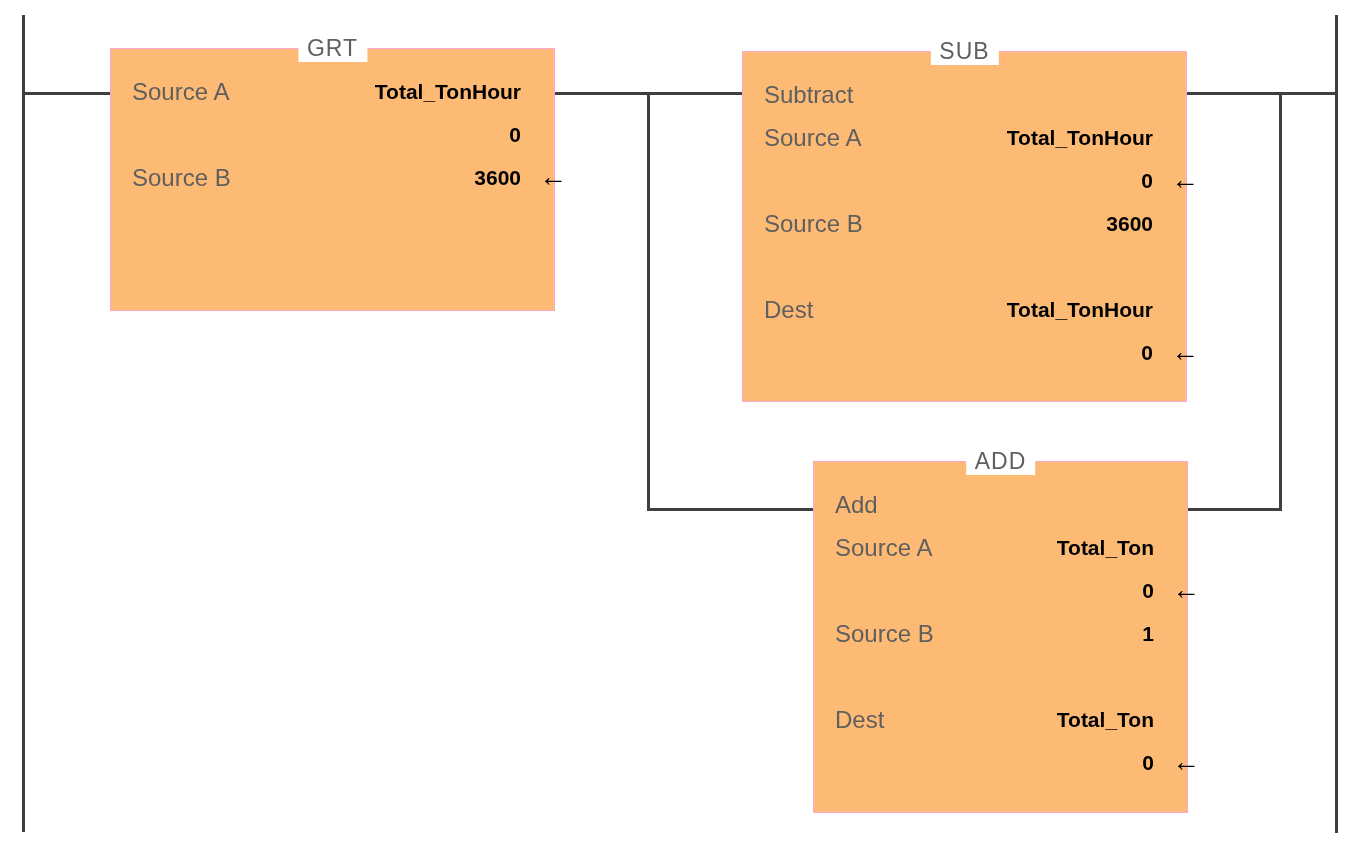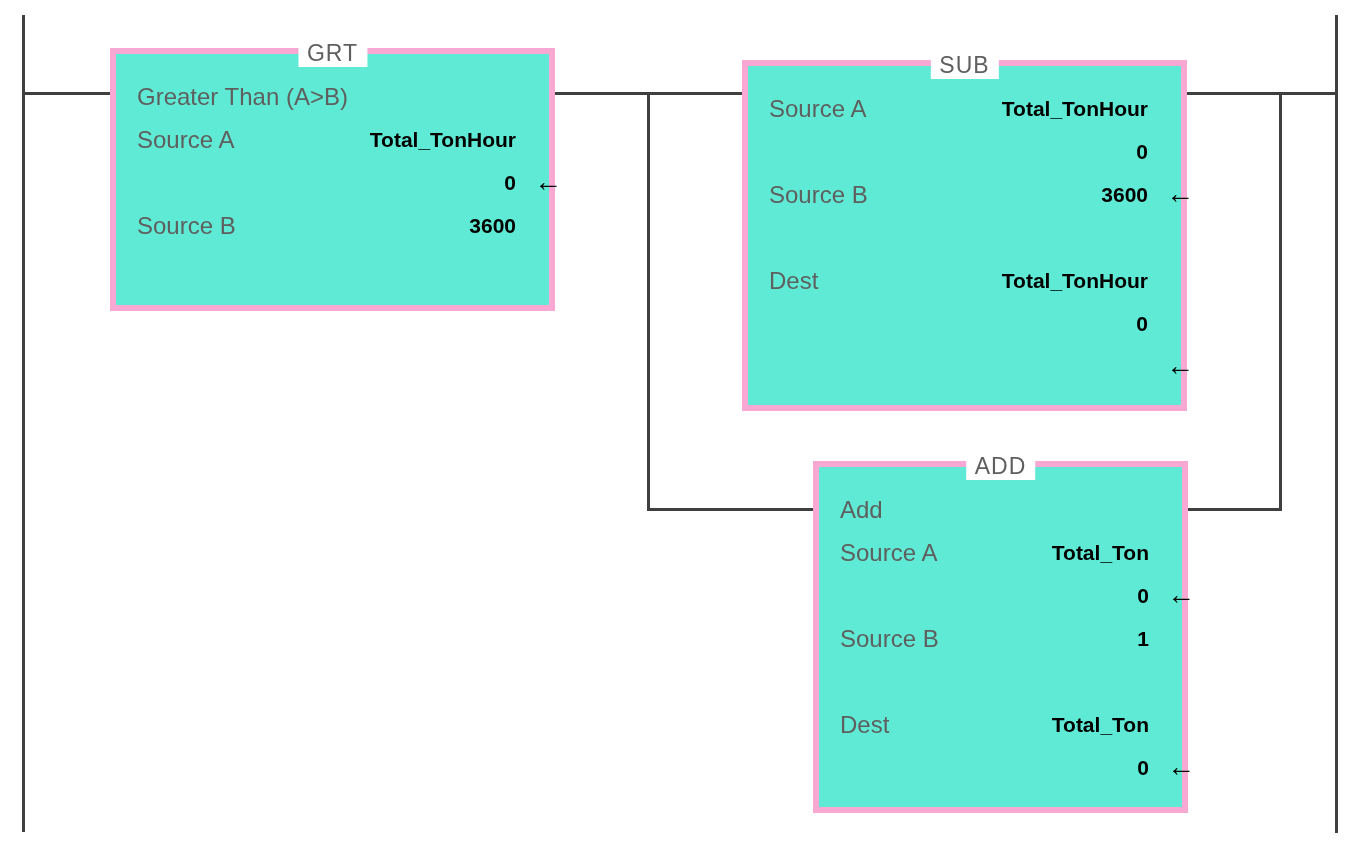--- a/index.html
+++ b/index.html
@@ -2,24 +2,24 @@
 <html><head>
 <meta charset="utf-8">
 <style>
   html,body{margin:0;padding:0;background:#ffffff;}
   #stage{
     position:relative;width:1355px;height:846px;background:#ffffff;overflow:hidden;
     font-family:"Liberation Sans","DejaVu Sans",sans-serif;
   }
   .wire{position:absolute;background:#3f3f3f;}
   .block{
-    position:absolute;border:6px solid #f9a8d4;background:#5eead4;box-sizing:border-box;
+    position:absolute;border:1px solid #f9a8d4;background:#fdba74;box-sizing:border-box;
   }
   #grt-block{left:110px;top:48px;width:445px;height:263px;}
-  #sub-block{left:742px;top:60px;width:445px;height:351px;}
+  #sub-block{left:742px;top:51px;width:445px;height:351px;}
   #add-block{left:813px;top:461px;width:375px;height:352px;}
   .block-title{
     position:absolute;left:50%;top:-14px;transform:translateX(-50%);
     background:#ffffff;padding:0 9px;color:#5f5f5f;font-size:23px;line-height:27px;
     letter-spacing:1px;white-space:nowrap;
   }
   .rows{position:absolute;left:21px;right:33px;top:21px;}
   .row{height:43px;line-height:43px;display:flex;white-space:nowrap;}
   .row .lbl{color:#5f5f5f;font-size:24px;}
   .row .val{margin-left:auto;color:#000000;font-weight:bold;font-size:21px;}
@@ -57,40 +57,40 @@
 
   <div class="wire" id="branch-left-vert"></div>
   <div class="wire" id="branch-right-vert"></div>
   <div class="wire" id="branch-seg-1"></div>
   <div class="wire" id="branch-seg-2"></div>
 
   <div class="block" id="grt-block">
     <span class="block-title">GRT</span>
     <div class="rows">
       <div class="row">
-        <span class="lbl">Greater Than (A&gt;B)</span>
-      </div>
-      <div class="row">
         <span class="lbl">Source A</span>
         <span class="val">Total_TonHour</span>
       </div>
       <div class="row">
         <span class="val">0</span>
       </div>
       <div class="row">
         <span class="lbl">Source B</span>
         <span class="val">3600</span>
       </div>
     </div>
     <span class="monitor m1">←</span>
   </div>
 
   <div class="block" id="sub-block">
     <span class="block-title">SUB</span>
     <div class="rows">
+      <div class="row">
+        <span class="lbl">Subtract</span>
+      </div>
       <div class="row">
         <span class="lbl">Source A</span>
         <span class="val">Total_TonHour</span>
       </div>
       <div class="row">
         <span class="val">0</span>
       </div>
       <div class="row">
         <span class="lbl">Source B</span>
         <span class="val">3600</span>

